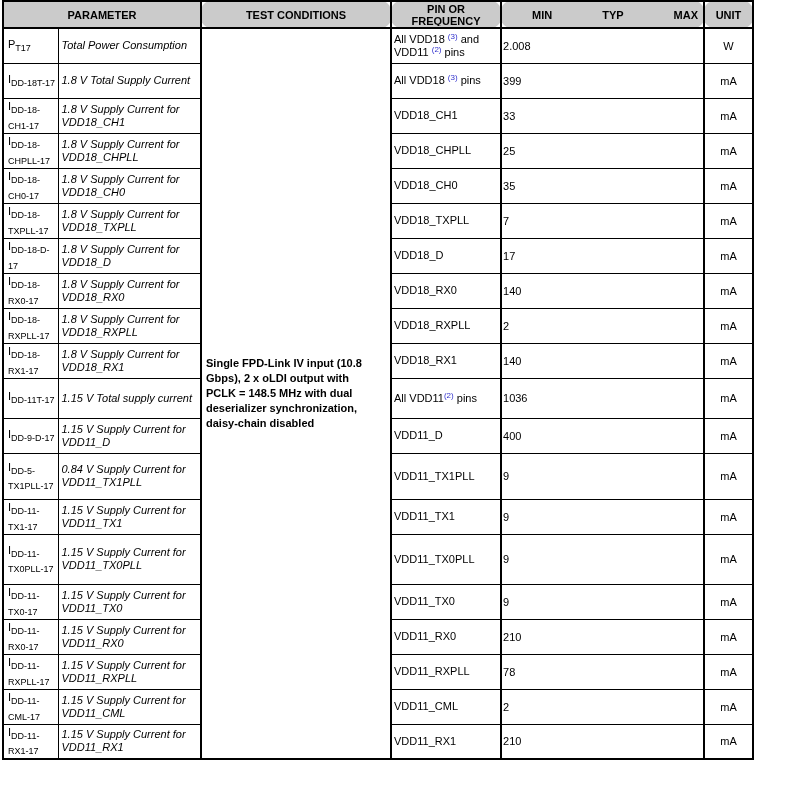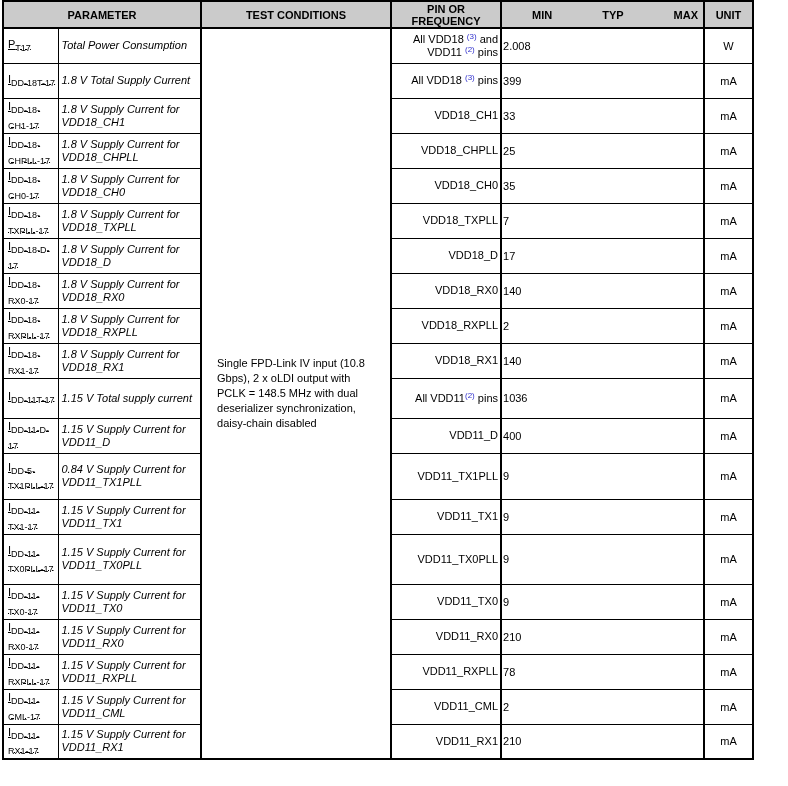--- a/index.html
+++ b/index.html
@@ -23,56 +23,56 @@
     border:1px solid #000;
     border-bottom:2px solid #000;
     font-weight:bold;
     font-size:11px;
     text-align:center;
     vertical-align:middle;
     padding:0;
     line-height:12px;
     overflow:hidden;
   }
-  th.h-cond,th.h-pin,th.h-mtm,th.h-unit{border-left-width:2px;}
+  th.h-cond,th.h-pin,th.h-mtm,th.h-unit{border-left-width:2px;border-radius:10px;}
 
   .mtm-wrap{display:flex;justify-content:space-between;align-items:center;padding:0 5px 0 30px;gap:9px;}
 
   tbody tr{height:35px;}
   tbody tr:nth-child(11){height:40px;}
   tbody tr:nth-child(13){height:46px;}
   tbody tr:nth-child(15){height:50px;}
 
   tbody td{
     border:1px solid #000;
     vertical-align:middle;
     padding:1px 1px;
     overflow:hidden;
   }
   td.c-sym{
     padding:1px 1px 1px 4px;
     line-height:12px;
-    text-decoration:underline;
   }
   td.c-sym sub{font-size:9px;line-height:10px;}
   td.c-desc{
     padding:1px 1px 1px 3px;
     line-height:13px;
     font-style:italic;
   }
   td.c-cond{
     border-left-width:2px;
-    padding:2px 15px;
+    padding:2px 4px;
     line-height:15px;
     vertical-align:middle;
+    font-weight:bold;
   }
   td.c-cond .cond-text{width:162px;}
   td.c-pin{
     border-left-width:2px;
-    text-align:right;
+    text-align:left;
     line-height:13px;
     padding:1px 2px;
   }
   td.c-mtm{
     border-left-width:2px;
     text-align:left;
     padding:1px 5px 1px 1px;
   }
   td.c-unit{
     border-left-width:2px;
@@ -189,21 +189,21 @@
           <td class="c-unit">mA</td>
         </tr>
         <tr>
           <td class="c-sym"><span>I</span><sub>DD-11T-17</sub></td>
           <td class="c-desc">1.15 V Total supply current</td>
           <td class="c-pin"><span>All VDD11</span><sup class="fnref">(2)</sup><span> pins</span></td>
           <td class="c-mtm">1036</td>
           <td class="c-unit">mA</td>
         </tr>
         <tr>
-          <td class="c-sym"><span>I</span><sub>DD-11-D-17</sub></td>
+          <td class="c-sym"><span>I</span><sub>DD-9-D-17</sub></td>
           <td class="c-desc">1.15 V Supply Current for VDD11_D</td>
           <td class="c-pin"><span>VDD11_D</span></td>
           <td class="c-mtm">400</td>
           <td class="c-unit">mA</td>
         </tr>
         <tr>
           <td class="c-sym"><span>I</span><sub>DD-5-TX1PLL-17</sub></td>
           <td class="c-desc">0.84 V Supply Current for VDD11_TX1PLL</td>
           <td class="c-pin"><span>VDD11_TX1PLL</span></td>
           <td class="c-mtm">9</td>

